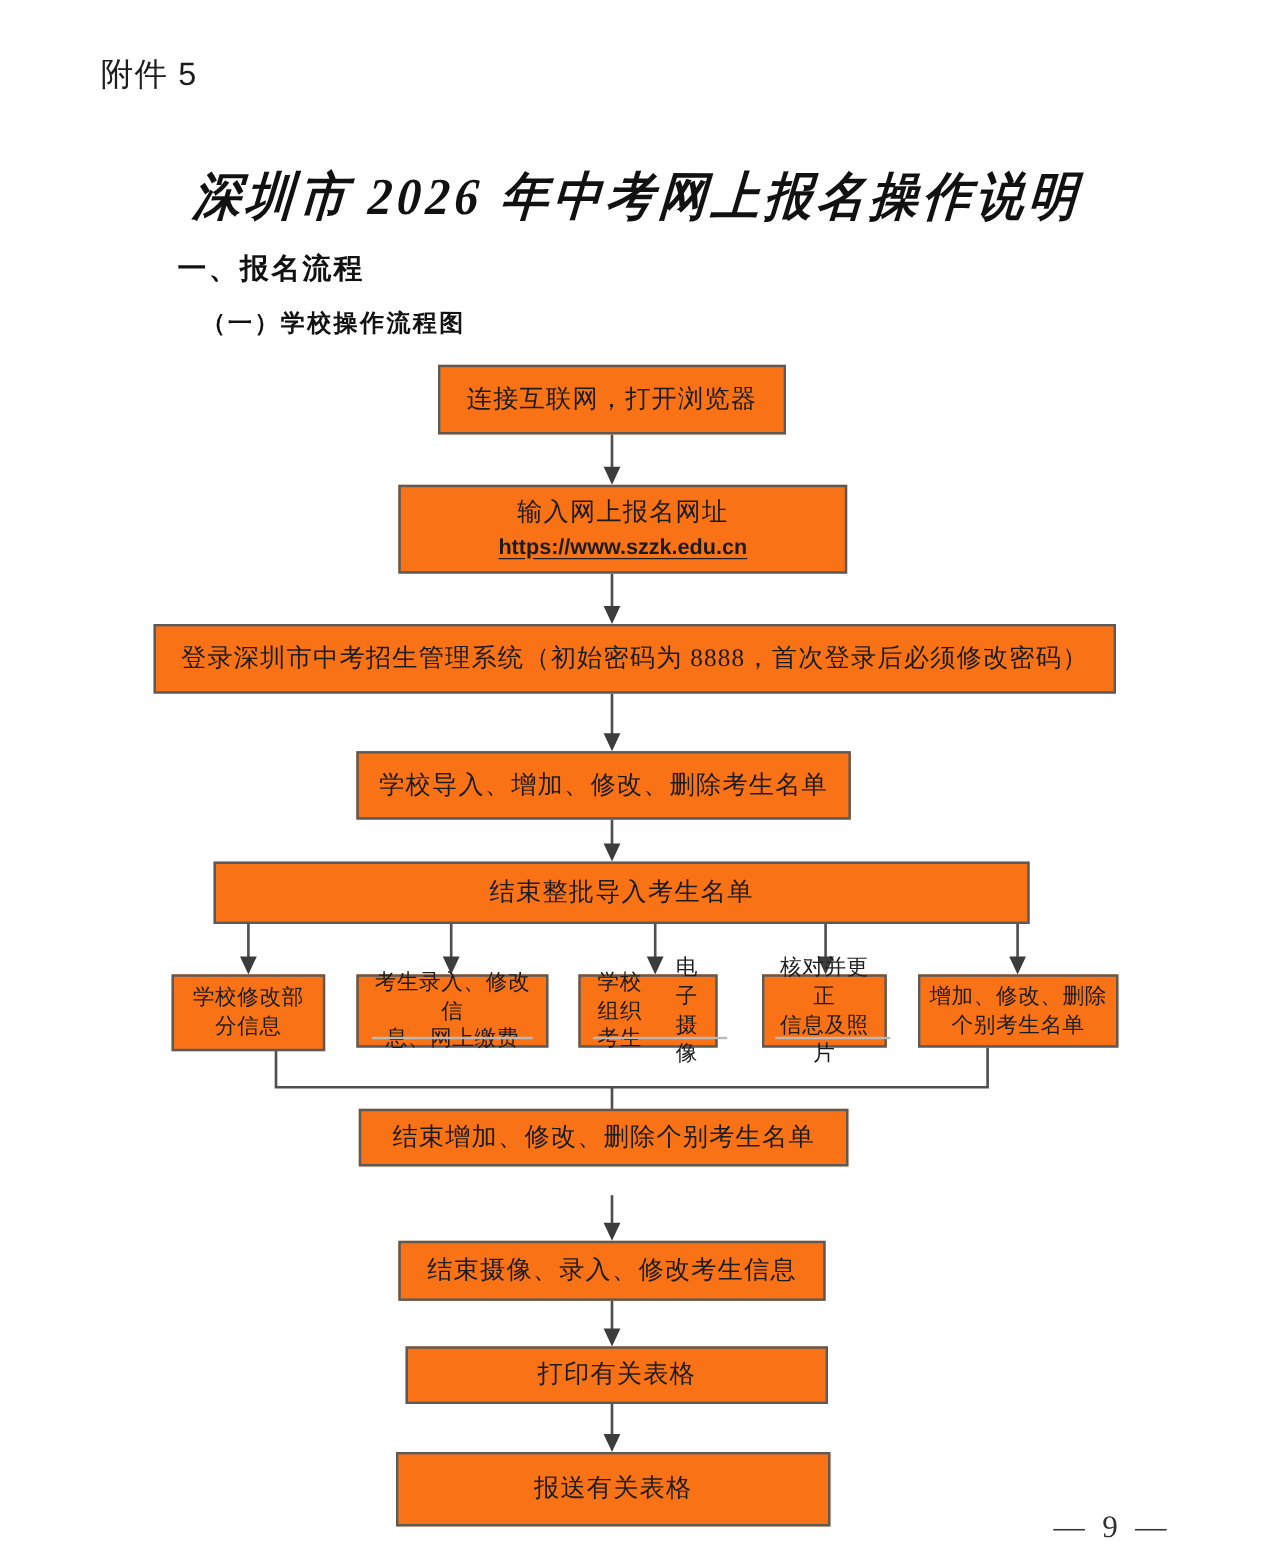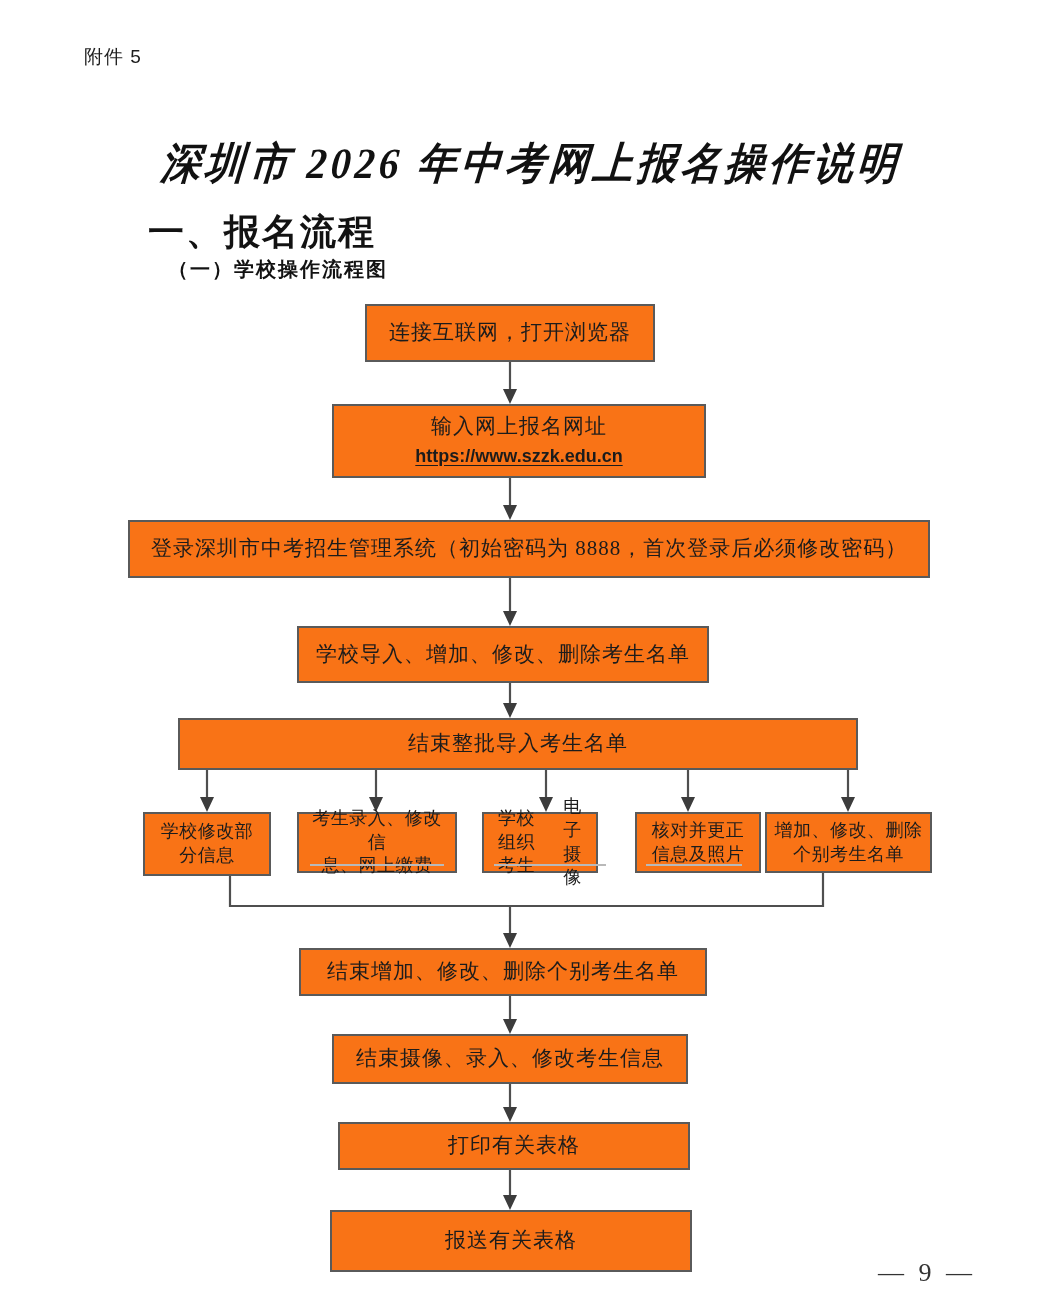--- a/index.html
+++ b/index.html
@@ -18,21 +18,21 @@
     overflow: hidden;
     background: #ffffff;
   }
 
   
   .attach-label {
     position: absolute;
     left: 84px;
     top: 44px;
     font-family: "Liberation Sans", "DejaVu Sans", sans-serif;
-    font-size: 19px;
+    font-size: 27px;
     letter-spacing: 1px;
     color: #1d1d1d;
   }
 
   .doc-title {
     position: absolute;
     left: 0;
     top: 136px;
     width: 1062px;
     text-align: center;
@@ -45,21 +45,21 @@
     transform: skewX(-4deg) scaleY(1.08);
     transform-origin: center;
     white-space: nowrap;
   }
 
   .h1 {
     position: absolute;
     left: 148px;
     top: 208px;
     font-family: "Liberation Sans", "DejaVu Sans", sans-serif;
-    font-size: 36px;
+    font-size: 24px;
     font-weight: bold;
     letter-spacing: 2px;
     color: #121212;
   }
   .h2 {
     position: absolute;
     left: 168px;
     top: 256px;
     font-family: "Liberation Sans", "DejaVu Sans", sans-serif;
     font-size: 20px;
@@ -206,35 +206,35 @@
   <div class="node node-sm" style="left:297px; top:812px; width:160px; height:61px; flex-direction:column;">
     <span class="txt">考生录入、修改信</span>
     <span class="txt">息、网上缴费</span>
   </div>
 
   <div class="node node-sm" style="left:482px; top:812px; width:116px; height:61px; ">
     <span class="txt">学校组织考生</span>
     <span class="txt">电子摄像</span>
   </div>
 
-  <div class="node node-sm" style="left:635px; top:812px; width:126px; height:61px; flex-direction:column;">
+  <div class="node node-sm" style="left:635px; top:812px; width:104px; height:61px; flex-direction:column;">
     <span class="txt">核对并更正</span>
     <span class="txt">信息及照片</span>
   </div>
 
   <div class="node node-sm" style="left:765px; top:812px; width:167px; height:61px; flex-direction:column;">
     <span class="txt">增加、修改、删除</span>
     <span class="txt">个别考生名单</span>
   </div>
 
   <div class="underline-artifact" style="left:310px; top:864px; width:134px;"></div>
   <div class="underline-artifact" style="left:494px; top:864px; width:112px;"></div>
   <div class="underline-artifact" style="left:646px; top:864px; width:96px;"></div>
 
-  <div class="node node-lg" style="left:299px; top:948px; width:408px; height:48px;">
+  <div class="node node-lg" style="left:299px; top:924px; width:408px; height:48px;">
     <span class="txt">结束增加、修改、删除个别考生名单</span>
   </div>
 
   <div class="node node-lg" style="left:332px; top:1034px; width:356px; height:50px;">
     <span class="txt">结束摄像、录入、修改考生信息</span>
   </div>
 
   <div class="node node-lg" style="left:338px; top:1122px; width:352px; height:48px;">
     <span class="txt">打印有关表格</span>
   </div>

